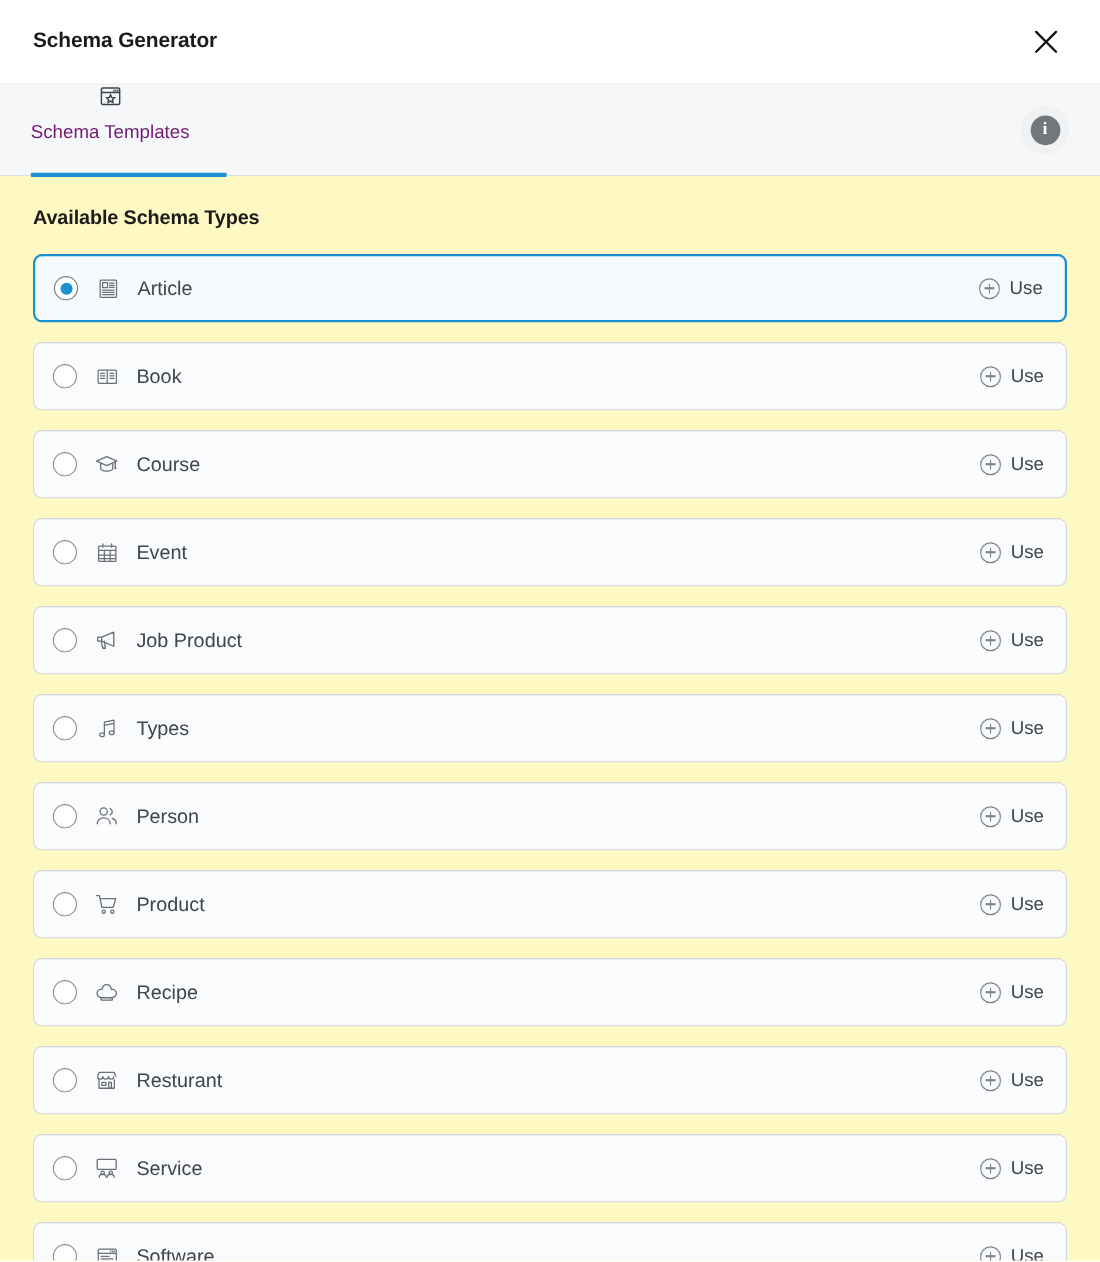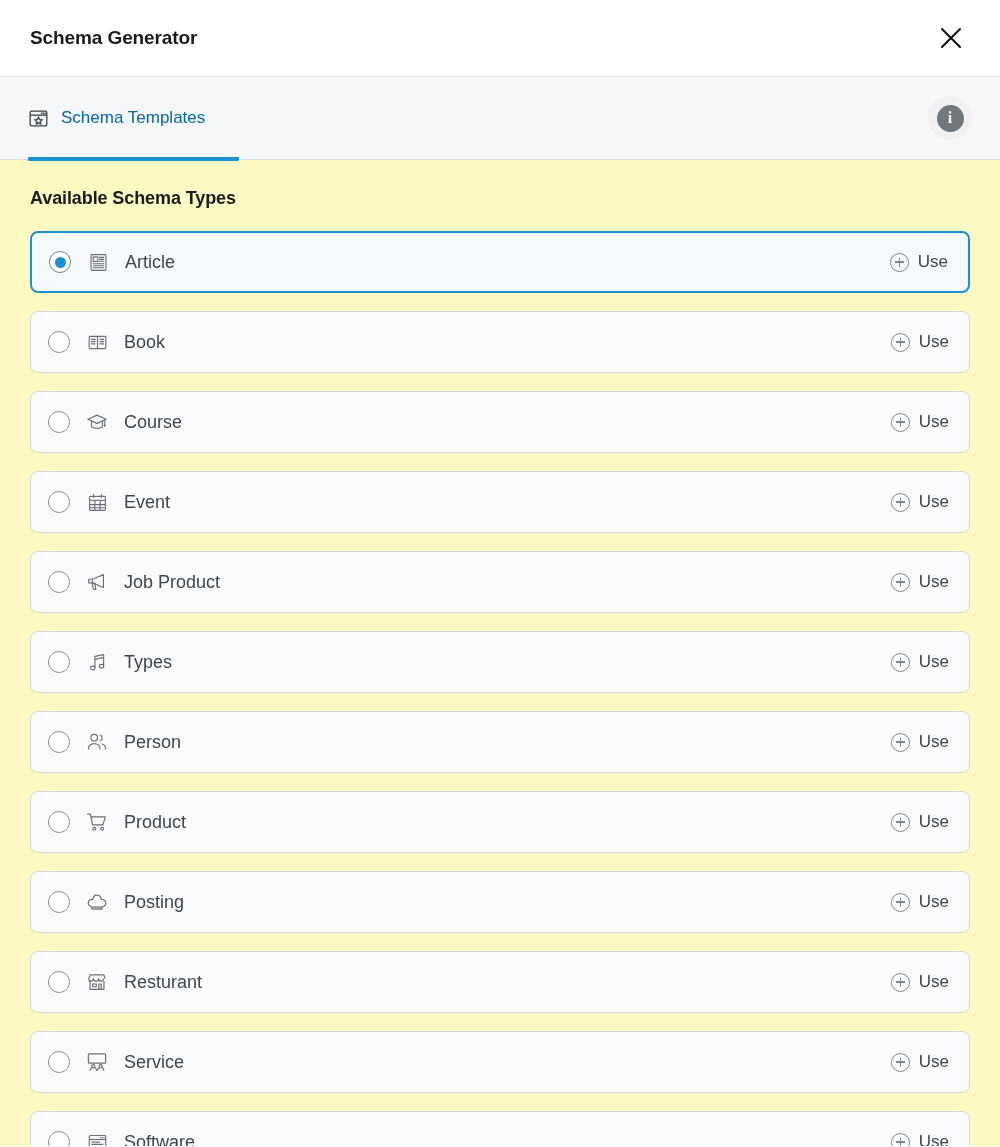--- a/index.html
+++ b/index.html
@@ -57,21 +57,21 @@
     gap: 12px;
     height: 83px;
     padding: 0 17px;
     cursor: pointer;
     position: relative;
     color: #3c4249;
     font-size: 17px;
   }
   .tab:first-child { padding-left: 0; }
   .tab .tab-label { white-space: nowrap; }
-  .tab.active { color: #0369a1; }
+  .tab.active { color: #701a75; flex-direction: column; }
   .tab.active::after {
     content: "";
     position: absolute;
     left: 0;
     right: 0;
     bottom: -1px;
     height: 4px;
     background: #1a8fd1;
     border-radius: 1px;
   }
@@ -388,21 +388,21 @@
     </div>
 
     <div class="schema-row">
       <span class="radio"></span>
       <span class="row-icon">
         <svg width="22" height="22" viewBox="0 0 24 24" fill="none" stroke="currentColor" stroke-width="1.3" stroke-linejoin="round">
           <path d="M6.5 17.5 C3.4 16.9 1.8 14.6 2.6 12 c.7-2.3 3-3.3 4.8-2.7 C7.8 6.6 9.7 4.5 12 4.5 s4.2 2.1 4.6 4.8 c1.8-.6 4.1.4 4.8 2.7 .8 2.6-.8 4.9-3.9 5.5 Z"></path>
           <path d="M6.5 17.5 V19.8 h11 V17.5"></path>
         </svg>
       </span>
-      <span class="row-label">Posting</span>
+      <span class="row-label">Recipe</span>
       <button class="use-btn">
         <span class="plus-circle"></span>
         <span>Use</span>
       </button>
     </div>
 
     <div class="schema-row">
       <span class="radio"></span>
       <span class="row-icon">
         <svg width="22" height="22" viewBox="0 0 24 24" fill="none" stroke="currentColor" stroke-width="1.3" stroke-linejoin="round">

